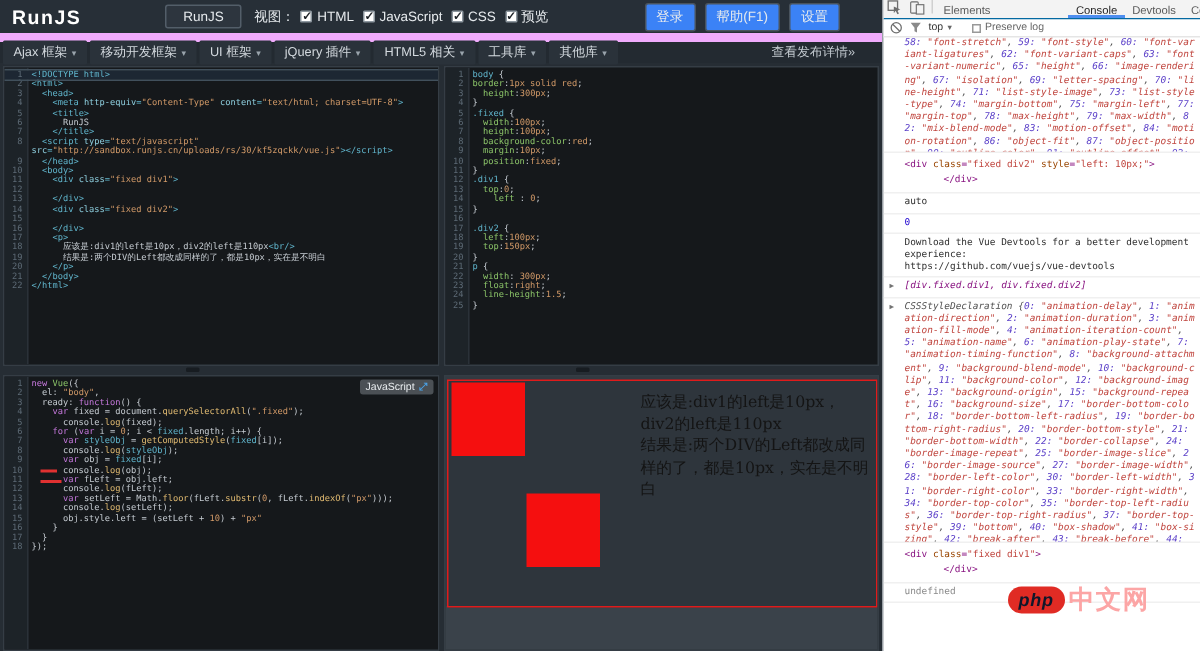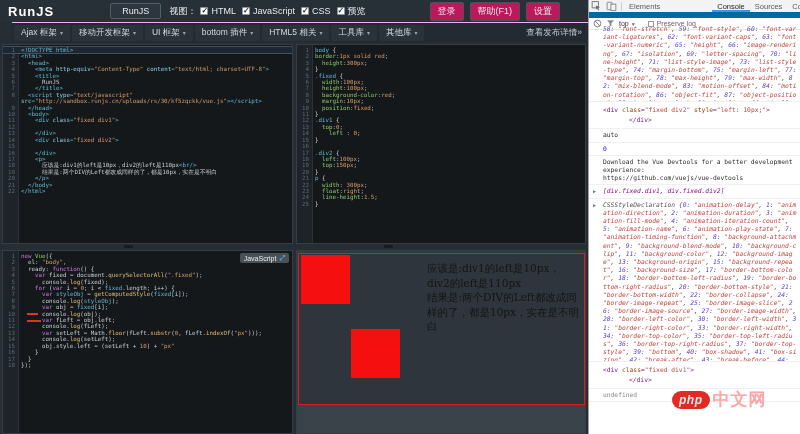--- a/index.html
+++ b/index.html
@@ -12,24 +12,24 @@
   .logo{color:#fff;font-size:13px;font-weight:bold;letter-spacing:1px;margin-left:8px;cursor:pointer;}
   .fork{margin-left:56px;background:#2d353e;border:1px solid #535e69;color:#e6eaed;
         font-size:9px;padding:2px 11px;border-radius:2px;}
   .viewgrp{margin-left:auto;display:flex;align-items:center;gap:4px;color:#e6eaed;font-size:9px;}
   .checks{display:flex;align-items:center;gap:6px;}
   .ckitem{display:flex;align-items:center;gap:3px;color:#e6eaed;font-size:9px;white-space:nowrap;}
   .cb{width:8px;height:8px;background:#fff;border:1px solid #8d979f;display:inline-block;
       position:relative;border-radius:1px;box-sizing:border-box;flex-shrink:0;}
   .cb.ck::after{content:"✓";position:absolute;left:0;top:-2px;font-size:8px;color:#1c2126;font-weight:bold;}
   .authgrp{display:flex;gap:6px;margin-left:64px;margin-right:28px;}
-  .abtn{background:#be185d;border:1px solid #4a545e;color:#e6eaed;font-size:9px;
+  .abtn{background:#3b82f6;border:1px solid #4a545e;color:#e6eaed;font-size:9px;
         padding:2px 7px;border-radius:2px;white-space:nowrap;}
-  .toolbar{position:absolute;left:12px;top:22px;width:588px;height:20px;background:#232a31;
-           border-top:1px solid #f0abfc;display:flex;align-items:center;box-sizing:border-box;}
+  .toolbar{position:absolute;left:0;top:22px;width:588px;height:20px;background:#232a31;
+           border-top:6px solid #f0abfc;display:flex;align-items:center;box-sizing:border-box;}
   .ttabs{display:flex;align-items:center;height:100%;}
   .ttab{color:#d3d9de;font-size:8.5px;padding:0 7px;background:#2a323a;margin-left:2px;
         height:16px;display:flex;align-items:center;gap:3px;border-radius:1px;white-space:nowrap;}
   .caret{color:#9aa4ac;font-size:6px;}
   .toggles{margin-left:8px;}
   .publish{margin-left:auto;margin-right:18px;color:#c3cad0;font-size:8.5px;white-space:nowrap;}
   
   .panel{position:absolute;background:#15181b;border:1px solid #353d45;box-sizing:border-box;overflow:hidden;}
   .p-html{left:2px;top:44px;width:291px;height:200px;}
   .p-css{left:296px;top:44px;width:290px;height:200px;}
@@ -57,22 +57,22 @@
   .pbody{position:absolute;left:1px;top:2px;width:285px;height:150px;border:1px solid #e01b1b;background:#2e353c;}
   .sq{position:absolute;width:49px;height:49px;background:#f50f0f;}
   .sq1{left:2px;top:1px;}
   .sq2{left:52px;top:75px;}
   .ptext{position:absolute;right:4px;top:7px;width:153px;color:#141414;
          font-family:"DejaVu Serif",serif;font-size:10.5px;line-height:14.5px;}
   .pbottom{position:absolute;left:0;right:0;top:153px;bottom:0;background:#3a424a;}
   
   .devtools{position:absolute;left:588px;top:0;width:212px;height:434px;background:#fff;
             border-left:1px solid #9aa0a6;box-sizing:border-box;overflow:hidden;}
-  .dt-tabs{height:12px;background:#f3f3f3;border-bottom:6px solid #0369a1;display:flex;
-           align-items:center;font-size:7.5px;color:#5a5a5a;overflow:hidden;white-space:nowrap;}
+  .dt-tabs{height:12px;background:#f3f3f3;border-bottom:1px solid #0369a1;display:flex;
+           font-size:7.5px;color:#5a5a5a;overflow:hidden;white-space:nowrap;}
   .dticon{width:11px;height:10px;margin:0 2px;flex-shrink:0;}
   .dtsep{width:1px;height:9px;background:#d0d0d0;margin:0 2px;flex-shrink:0;}
   .dtab{padding:0 5px;height:100%;display:flex;align-items:center;flex-shrink:0;}
   .dtab.active{color:#222;box-shadow:inset 0 -2px 0 #4e8ef0;margin-left:47px;}
   .dt-filter{height:11px;background:#fff;border-bottom:1px solid #e5e5e5;display:flex;
              align-items:center;font-size:7px;color:#333;gap:4px;padding-left:4px;}
   .ficon{width:9px;height:9px;flex-shrink:0;}
   .fcaret{font-size:5px;color:#666;margin-left:2px;}
   .preserve{display:flex;align-items:center;gap:3px;color:#666;margin-left:8px;}
   .pcb{width:6px;height:6px;border:1px solid #999;background:#fff;box-sizing:border-box;}
@@ -90,21 +90,21 @@
   .c-info{color:#303030;white-space:pre-line;word-break:break-all;}
   .e-tag{color:#881280;}
   .e-attr{color:#994500;}
   .e-val{color:#c0463f;}
   .closetag{margin-left:26px;margin-top:2px;}
   .clip-a{max-height:74px;overflow:hidden;}
   .clip-g{max-height:158px;overflow:hidden;}
   .crow.element{padding-top:4px;padding-bottom:4px;}
   
   .wm{position:absolute;left:672px;top:388px;display:flex;align-items:center;z-index:9;}
-  .wm-php{background:#e02b24;color:#e5e5e5;font-style:italic;font-weight:bold;font-size:12px;
+  .wm-php{background:#e02b24;color:#0f172a;font-style:italic;font-weight:bold;font-size:12px;
           padding:2px 7px;border-radius:10px;letter-spacing:.5px;}
   .wm-cn{color:#fca5a5;font-weight:bold;font-size:17px;margin-left:3px;letter-spacing:1px;
          font-family:"DejaVu Sans",sans-serif;}
 </style>
 </head>
 <body>
 
 <div class="app">
 
   <div class="runjs">
@@ -148,21 +148,21 @@
           </span>
           <span class="ttab">
             <span>移动开发框架</span>
             <span class="caret">▾</span>
           </span>
           <span class="ttab">
             <span>UI 框架</span>
             <span class="caret">▾</span>
           </span>
           <span class="ttab">
-            <span>bottom 插件</span>
+            <span>jQuery 插件</span>
             <span class="caret">▾</span>
           </span>
           <span class="ttab">
             <span>HTML5 相关</span>
             <span class="caret">▾</span>
           </span>
           <span class="ttab">
             <span>工具库</span>
             <span class="caret">▾</span>
           </span>
@@ -485,21 +485,21 @@
         <path d="M7 7 L14 10 L10.5 10.8 L12.5 14.5 L10.8 15.3 L9 11.5 L7 14 Z" fill="#6e6e6e"></path>
       </svg>
       <svg class="dticon" viewBox="0 0 16 16">
         <rect x="1" y="2" width="8" height="12" rx="1" fill="none" stroke="#6e6e6e" stroke-width="1.2"></rect>
         <rect x="7" y="5" width="8" height="10" fill="#f3f3f3" stroke="#6e6e6e" stroke-width="1.2"></rect>
       </svg>
       <div class="dtsep"></div>
       <div style="display:flex;height:100%;">
           <span class="dtab">Elements</span>
           <span class="dtab active">Console</span>
-          <span class="dtab">Sources</span>
+          <span class="dtab">Devtools</span>
           <span class="dtab">Console</span>
           <span class="dtab">Timeline</span>
         </div>
     </div>
     <div class="dt-filter">
       <svg class="ficon" viewBox="0 0 16 16">
         <circle cx="8" cy="8" r="6" fill="none" stroke="#6e6e6e" stroke-width="1.5"></circle>
         <line x1="3.8" y1="3.8" x2="12.2" y2="12.2" stroke="#6e6e6e" stroke-width="1.5"></line>
       </svg>
       <svg class="ficon" viewBox="0 0 16 16">

